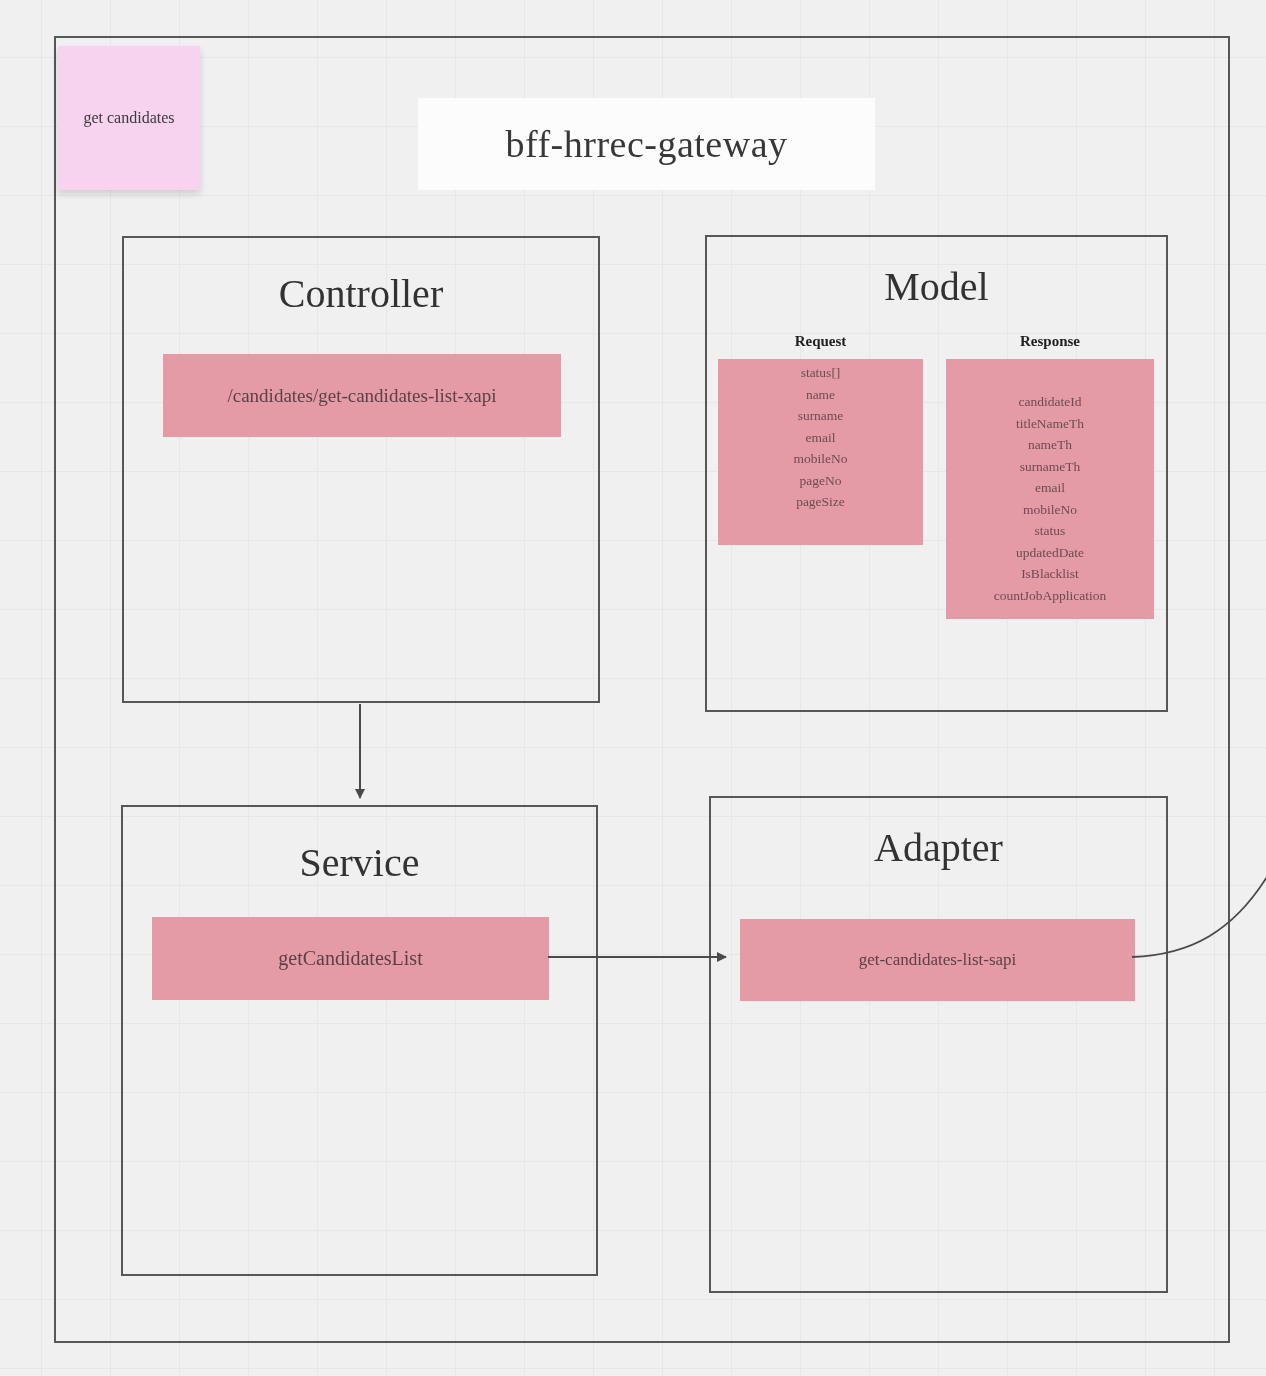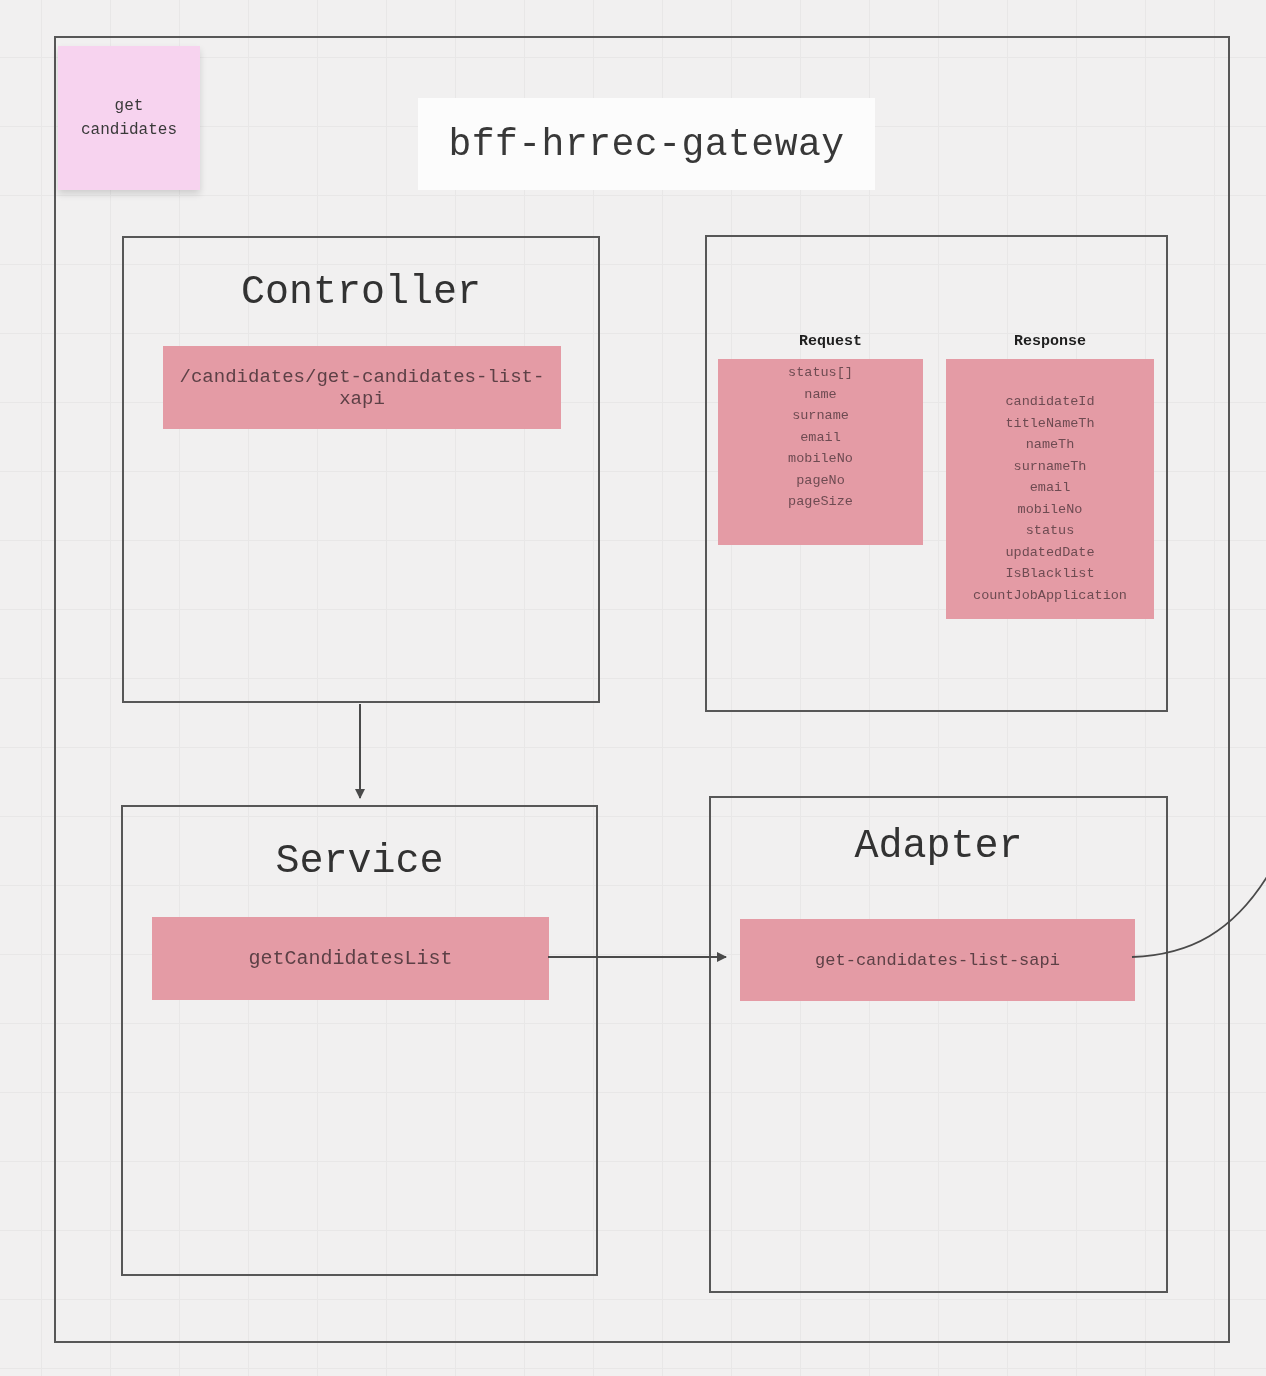--- a/index.html
+++ b/index.html
@@ -1,18 +1,18 @@
 <!DOCTYPE html>
 <html><head>
 <meta charset="utf-8">
 <style>
   html,body{margin:0;padding:0;background:#f1f0f0;}
   .canvas{
     position:relative;width:1266px;height:1376px;overflow:hidden;
-    font-family:Liberation Mono, monospace;
+    font-family:Liberation Serif, serif;
     background-color:#f1f0f0;
     background-image:
       linear-gradient(#e8e7e7 1px, transparent 1px),
       linear-gradient(90deg, #e8e7e7 1px, transparent 1px);
     background-size:69px 69px,69px 69px;
     background-position:0 57px,41px 0;
     color:#333;
   }
   .outer-frame{
     position:absolute;left:54px;top:36px;width:1176px;height:1307px;
@@ -46,28 +46,28 @@
   }
   .box-controller .box-heading{top:32px;}
   .box-model .box-heading{top:26px;}
   .box-service .box-heading{top:32px;}
   .box-adapter .box-heading{top:26px;}
   .chip{
     position:absolute;background:#e49ba5;
     display:flex;align-items:center;justify-content:center;text-align:center;
     color:#5d4046;
   }
-  .chip-controller{left:39px;top:108px;width:398px;height:83px;font-size:19px;}
+  .chip-controller{left:39px;top:116px;width:398px;height:83px;font-size:19px;}
   .chip-service{left:29px;top:110px;width:397px;height:83px;font-size:20px;}
   .chip-adapter{left:29px;top:121px;width:395px;height:82px;font-size:17px;}
   .col-label{
     position:absolute;top:96px;font-size:15px;font-weight:bold;color:#1f1f1f;
     text-align:center;
   }
-  .col-label.request{left:21px;width:205px;}
+  .col-label.request{left:11px;width:205px;}
   .col-label.response{left:239px;width:208px;}
   .field-chip{
     position:absolute;background:#e49ba5;color:#6e4b52;
     font-size:13.5px;line-height:21.5px;text-align:center;
     box-sizing:border-box;
   }
   .field-chip.request{left:11px;top:122px;width:205px;height:186px;padding-top:3px;}
   .field-chip.response{left:239px;top:122px;width:208px;height:260px;padding-top:32px;}
   svg.connectors{position:absolute;left:0;top:0;pointer-events:none;}
 </style>
@@ -87,20 +87,21 @@
   </div>
 
   <div class="big-box box-controller">
     <div class="box-heading">Controller</div>
     <div class="chip chip-controller">
       <span>/candidates/get-candidates-list-xapi</span>
     </div>
   </div>
 
   <div class="big-box box-model">
+    <div class="box-heading">Model</div>
 
     <div class="col-label request">Request</div>
     <div class="col-label response">Response</div>
 
     <div class="field-chip request">
       <div>status[]</div>
       <div>name</div>
       <div>surname</div>
       <div>email</div>
       <div>mobileNo</div>

